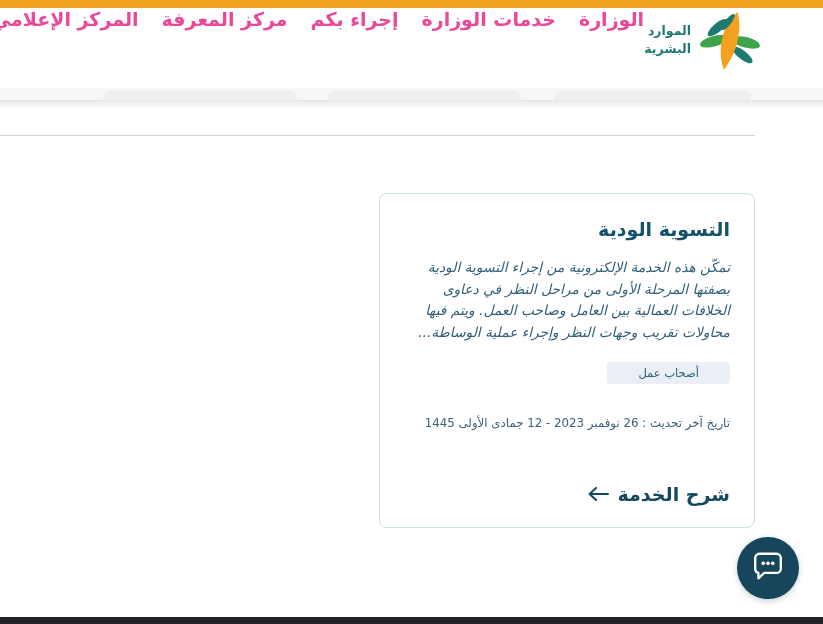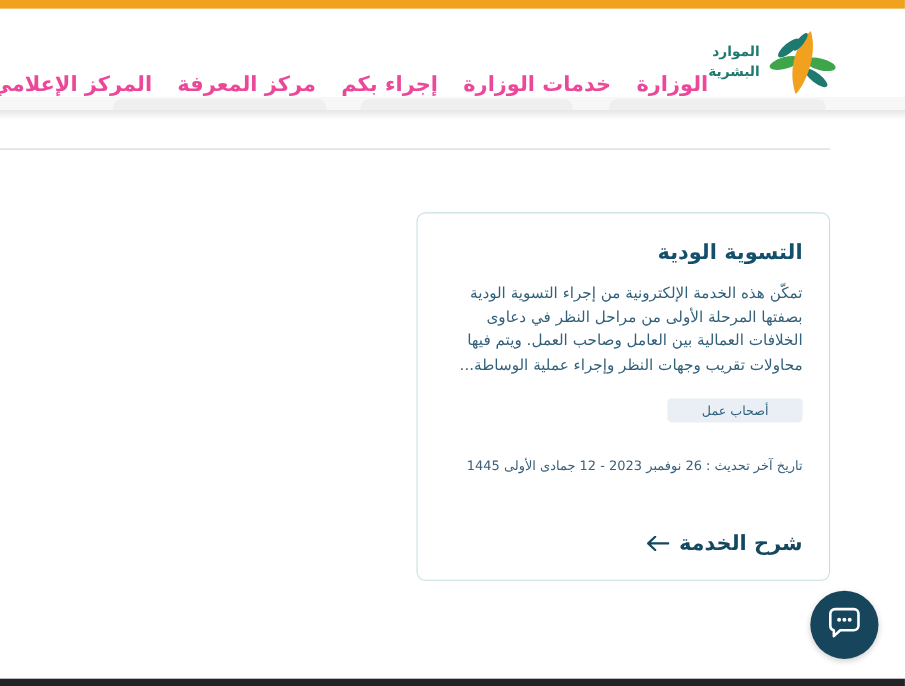--- a/index.html
+++ b/index.html
@@ -10,21 +10,21 @@
     font-family: "DejaVu Sans", sans-serif;
     direction: rtl;
   }
 
   
   .topbar { position: absolute; top: 0; left: 0; width: 823px; height: 8px; background: #F0A21E; }
 
   
   .header {
     position: absolute; top: 8px; left: 0; width: 823px; height: 80px;
-    background: #ffffff; display: flex; align-items: flex-end;
+    background: #ffffff; display: flex; align-items: flex-start;
     justify-content: space-between; padding: 0 62px 0 45px;
   }
   .logo { display: flex; align-items: center; gap: 8px; }
   .logo-text {
     text-align: right; color: #1E7A70; font-size: 12.5px; font-weight: bold;
     line-height: 18px; letter-spacing: 0;
   }
   .logo-mark { width: 62px; height: 64px; flex: 0 0 auto; }
 
   .nav { display: flex; align-items: center; gap: 23px; }
@@ -61,20 +61,21 @@
     position: absolute; top: 193px; right: 68px; width: 376px; height: 335px;
     background: #ffffff; border: 1px solid #C7E0E3; border-radius: 8px;
     padding: 24px 24px 20px 24px;
   }
   .card-title {
     color: #14506B; font-size: 19px; font-weight: bold; text-align: right;
   }
   .card-desc {
     margin-top: 17px; color: #31607A; font-size: 13.8px; line-height: 21.5px;
     text-align: right;
+    font-style: italic;
   }
   .card-tag {
     display: inline-block; margin-top: 19px; background: #E9EFF4; color: #2E617C;
     font-size: 11.5px; padding: 4px 31px; border-radius: 4px; cursor: pointer;
   }
   .card-date {
     margin-top: 32px; color: #3A617A; font-size: 11.8px; text-align: right;
   }
   .card-link {
     position: absolute; bottom: 22px; right: 24px;

